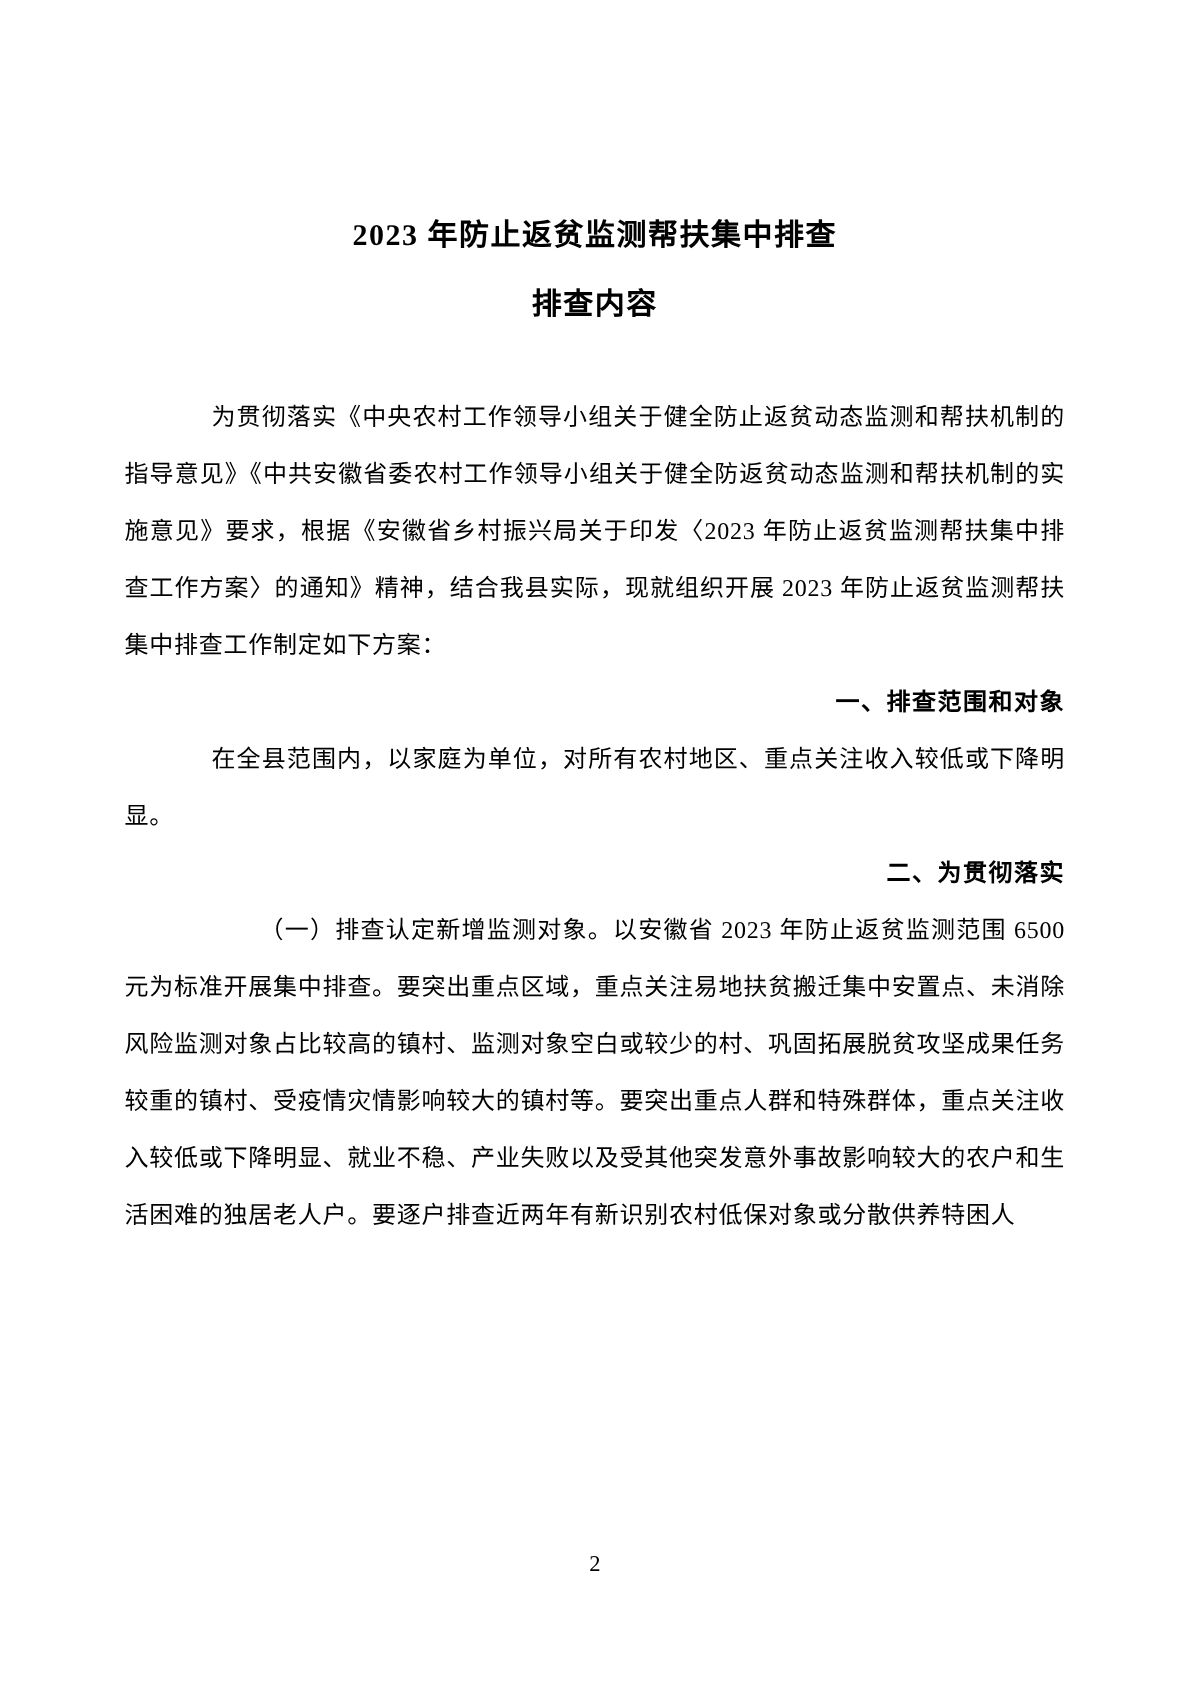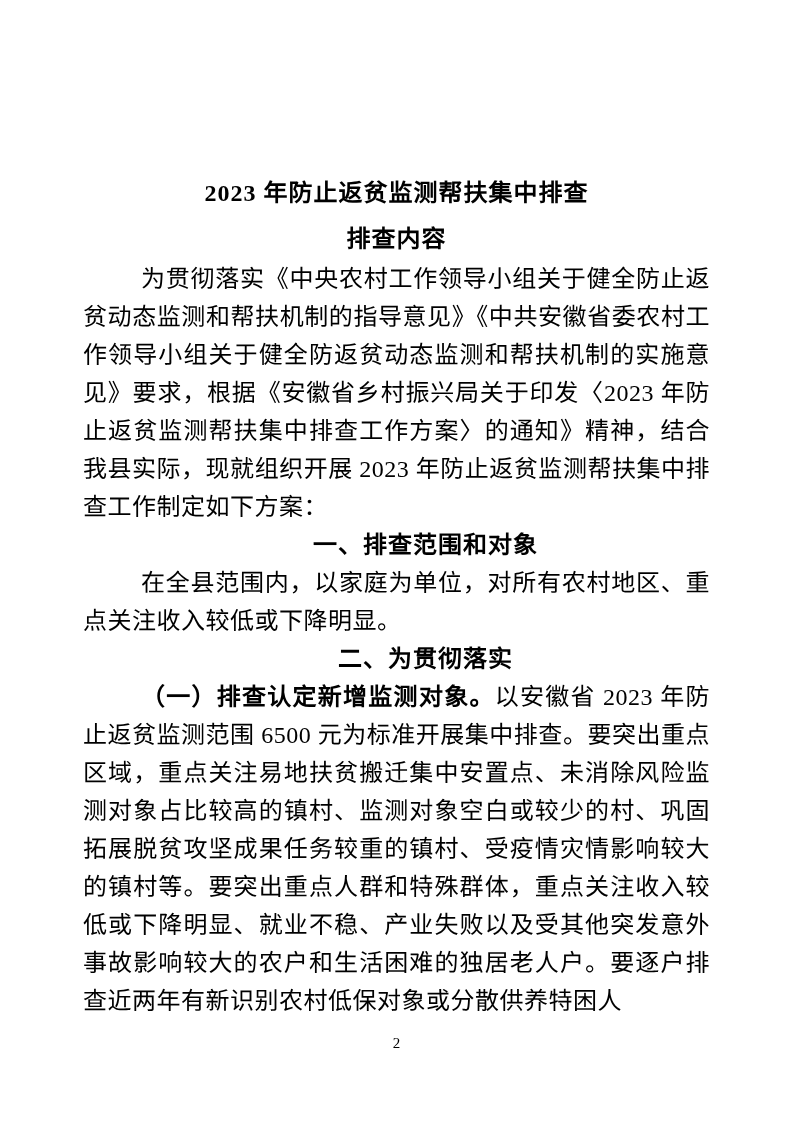--- a/index.html
+++ b/index.html
@@ -17,47 +17,47 @@
     font-family: "Liberation Serif", "DejaVu Serif", serif;
   }
   .doc-title {
     position: absolute;
     top: 134px;
     left: 0;
     right: 0;
     text-align: center;
     font-family: "Liberation Serif", "DejaVu Serif", serif;
     font-weight: bold;
-    font-size: 24px;
+    font-size: 20px;
     line-height: 46px;
     letter-spacing: 1px;
-    margin-top: 36px;
   }
   .content {
     position: absolute;
     top: 260px;
     left: 83px;
     width: 627px;
   }
   .content p {
     margin: 0;
-    font-size: 24px;
+    font-size: 16px;
     line-height: 38px;
     text-align: justify;
     text-indent: 58px;
     letter-spacing: 0.5px;
   }
   .content p.heading {
     font-family: "Liberation Sans", "DejaVu Sans", sans-serif;
     font-weight: bold;
-    text-align: center;
+    text-align: right;
     letter-spacing: 1px;
   }
   .bold-lead {
-    font-weight: bold;
+    font-weight: normal;
+    margin-left: 32px;
   }
   .page-footer {
     position: absolute;
     top: 1034px;
     left: 0;
     right: 0;
     text-align: center;
     font-size: 15px;
     line-height: 18px;
     font-family: "Liberation Serif", "DejaVu Serif", serif;

